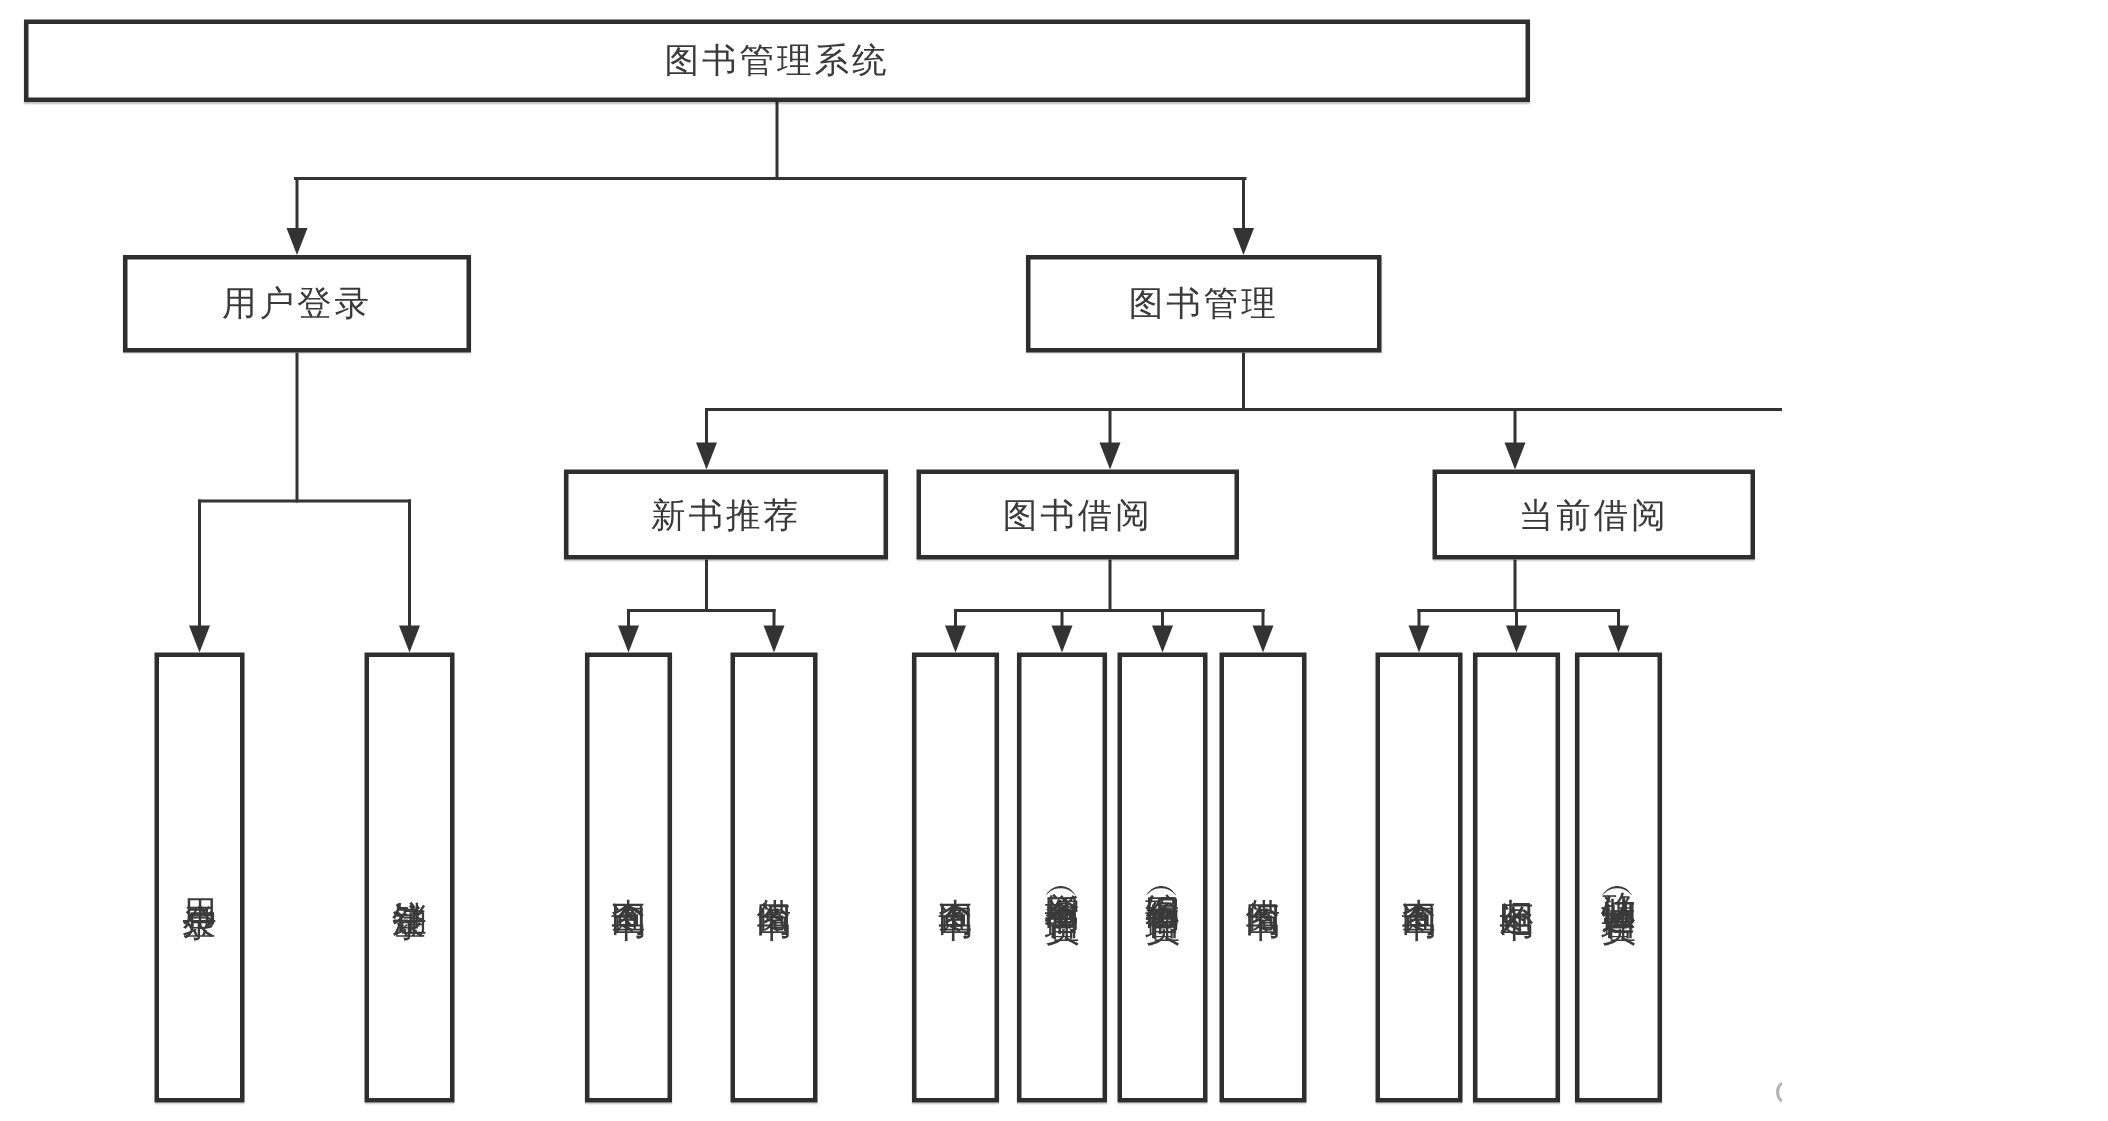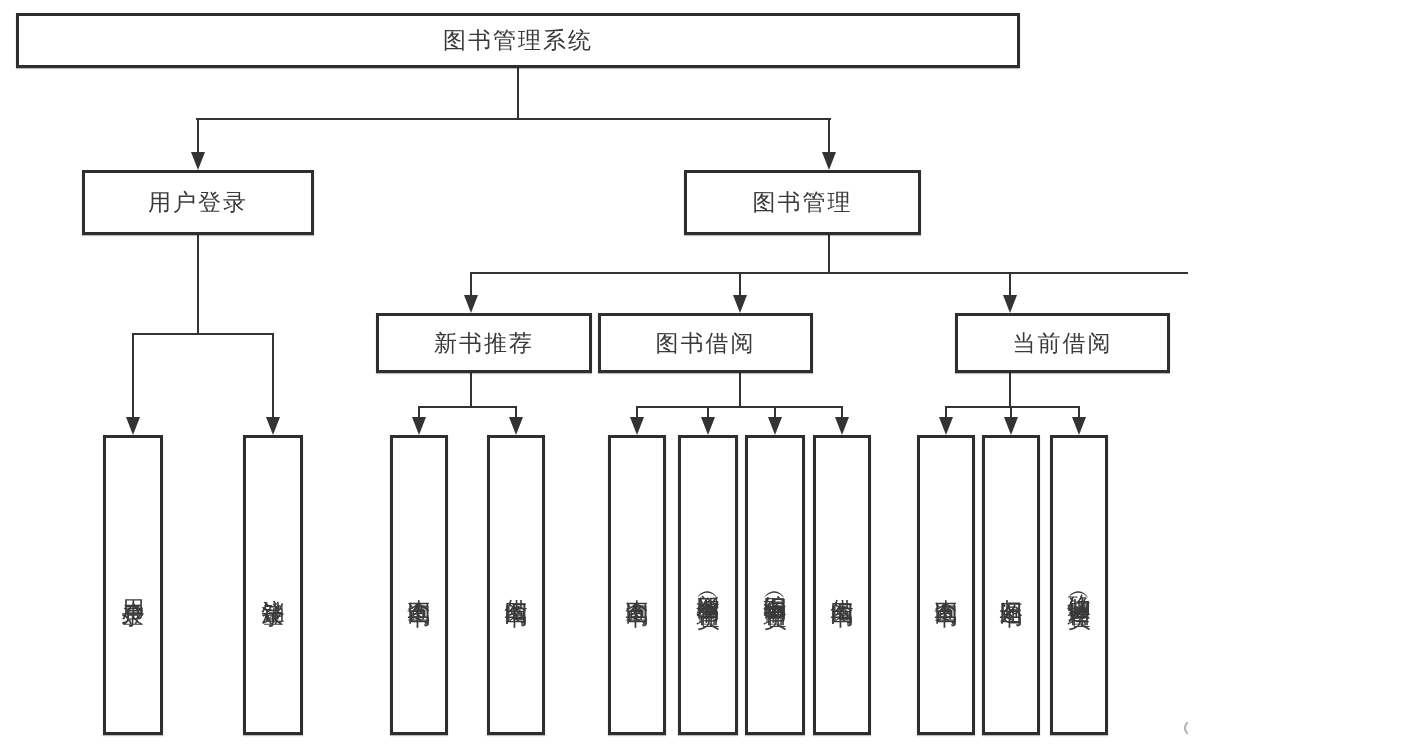--- a/index.html
+++ b/index.html
@@ -108,21 +108,21 @@
   <div class="box lvl2" style="left:82px;width:232px">
     <span>用户登录</span>
   </div>
   <div class="box lvl2" style="left:684px;width:237px">
     <span>图书管理</span>
   </div>
 
   <div class="box lvl3" style="left:376px;width:216px">
     <span>新书推荐</span>
   </div>
-  <div class="box lvl3" style="left:598px;width:215px">
+  <div class="box lvl3" style="left:611px;width:215px">
     <span>图书借阅</span>
   </div>
   <div class="box lvl3" style="left:955px;width:215px">
     <span>当前借阅</span>
   </div>
 
   <div class="box leaf" style="left:103px;width:60px">
     <span class="vtext ls-wide">用户登录</span>
   </div>
   <div class="box leaf" style="left:243px;width:60px">

